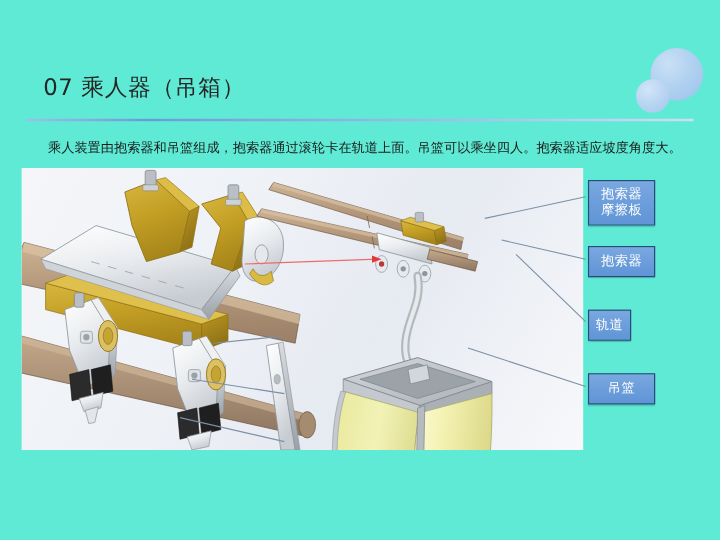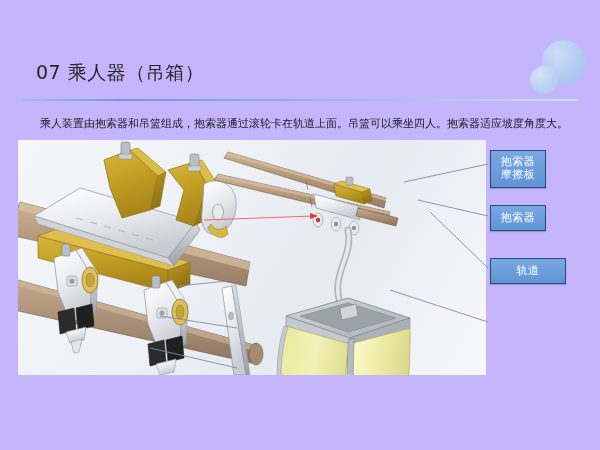--- a/index.html
+++ b/index.html
@@ -2,21 +2,21 @@
 <html><head>
 <meta charset="utf-8">
 <title>07 乘人器（吊箱）</title>
 <style>
   html,body{margin:0;padding:0;background:#fff;}
   body{
     width:600px;height:450px;overflow:hidden;position:relative;
     font-family:"DejaVu Sans","Liberation Sans",sans-serif;
     background:#ffffff;
   }
-  .slide{position:absolute;inset:0;background:#c4b5fd;}
+  .slide{position:absolute;inset:0;background:#5eead4;}
 
   
   .deco-circles{position:absolute;right:6px;top:40px;width:70px;height:62px;}
   .circ-big{
     position:absolute;right:8px;top:0;width:44px;height:44px;border-radius:50%;
     background:radial-gradient(circle at 34% 30%, #cfe0f7 0%, #b6d0f2 45%, #9dc0ec 100%);
     opacity:.95;
   }
   .circ-small{
     position:absolute;right:36px;top:26px;width:28px;height:28px;border-radius:50%;
@@ -51,21 +51,21 @@
     position:absolute;
     background:linear-gradient(to bottom,#7aa8e0 0%,#6fa0dc 40%,#6094d6 100%);
     border:1px solid #2a4a7d;
     color:#ffffff;font-size:11px;line-height:1.15;
     display:flex;align-items:center;justify-content:center;text-align:center;
     box-shadow:0 1px 1px rgba(0,0,0,.18);
     box-sizing:border-box;letter-spacing:.5px;
   }
   .lb-friction{left:490px;top:150px;width:56px;height:38px;flex-direction:column;}
   .lb-grip    {left:490px;top:205px;width:56px;height:26px;}
-  .lb-rail    {left:490px;top:258px;width:76px;height:26px;}
+  .lb-rail    {left:490px;top:258px;width:36px;height:26px;}
   .lb-cabin   {left:490px;top:311px;width:56px;height:26px;}
   .lb-roller1 {left:239px;top:270px;width:52px;height:26px;}
   .lb-roller2 {left:239px;top:318px;width:52px;height:26px;}
   .lb-roller3 {left:239px;top:360px;width:52px;height:26px;}
 
   .leaders{position:absolute;left:0;top:0;width:600px;height:450px;pointer-events:none;}
 </style>
 </head>
 <body>
 
@@ -283,15 +283,16 @@
       <path d="M 237,368 L 150,348"></path>
     </g>
   </svg>
 
   <div class="label-box lb-friction">
     <span>抱索器</span>
     <span>摩擦板</span>
   </div>
   <div class="label-box lb-grip">抱索器</div>
   <div class="label-box lb-rail">轨道</div>
+  <div class="label-box lb-cabin">吊篮</div>
 
 
 </div>
 
 </body></html>

